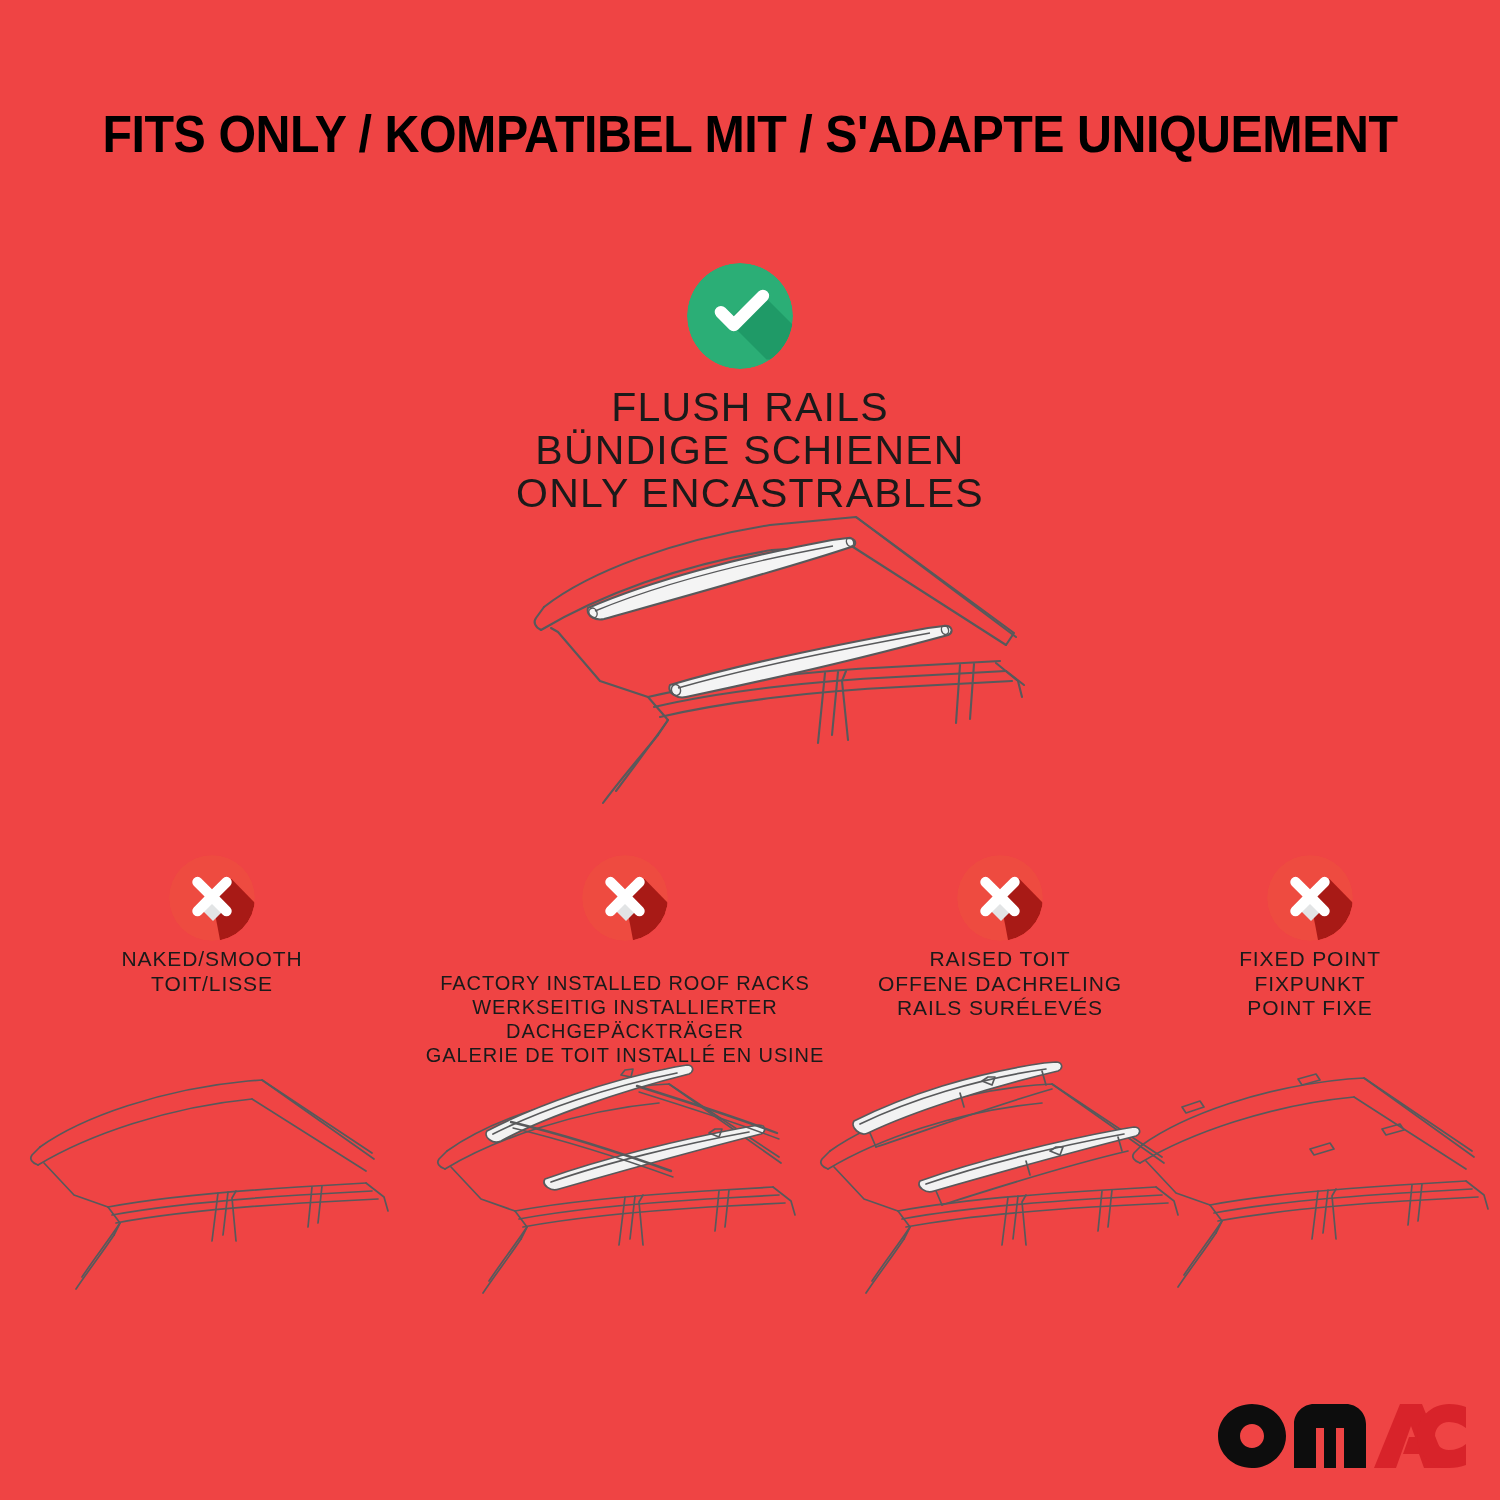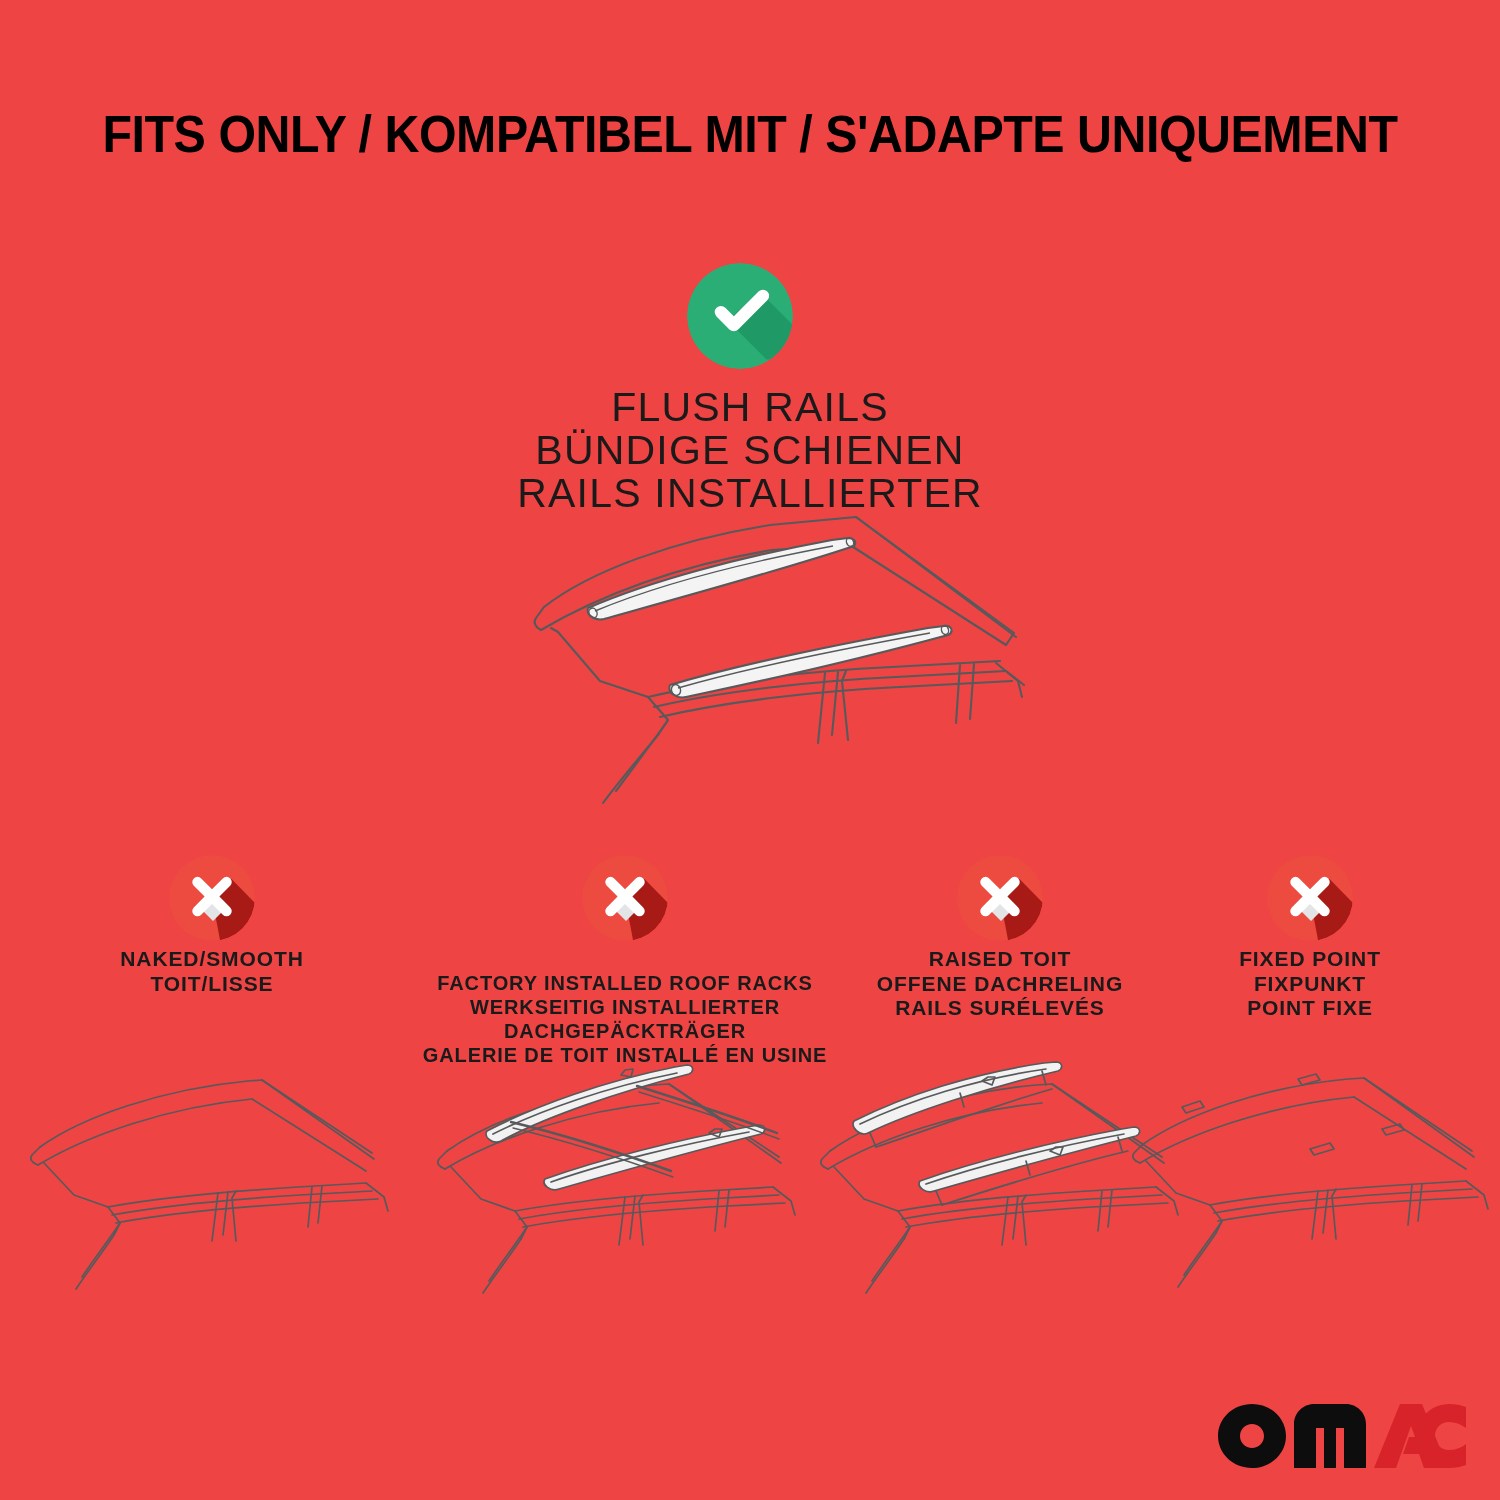--- a/index.html
+++ b/index.html
@@ -95,21 +95,21 @@
   .col-label {
     position: absolute;
     top: 92px;
     left: 0;
     width: 380px;
     text-align: center;
     color: #1a1a1a;
     font-size: 21px;
     line-height: 24.5px;
     letter-spacing: 0.9px;
-    font-weight: 700;
+    font-weight: 400;
   }
   .col-label div { white-space: nowrap; }
   .col-art {
     position: absolute;
     top: 200px;
     left: 0;
     width: 380px;
     height: 240px;
   }
 
@@ -156,21 +156,21 @@
 
         <path d="M29.5 53.5 a6.2 6.2 0 0 1 8.8 -8.8 L46.8 53.2 L71.5 28.5
                  a6.2 6.2 0 0 1 8.8 8.8 L51.2 66.4 a6.2 6.2 0 0 1 -8.8 0 Z" fill="#FFFFFF"></path>
       </g>
     </svg>
   </div>
 
   <div class="hero-text">
     <div>FLUSH RAILS</div>
     <div>BÜNDIGE SCHIENEN</div>
-    <div>RAILS INSTALLIERTER</div>
+    <div>ONLY ENCASTRABLES</div>
   </div>
 
   <div class="hero-art">
     <svg width="620" height="340" viewBox="0 0 620 340" aria-hidden="true">
       <g fill="none" stroke="#58595B" stroke-width="2.1" stroke-linecap="round" stroke-linejoin="round">
 
         <path d="M104 122 C150 86 235 55 330 40 L416 32 L574 148 L566 160"></path>
         <path d="M104 122 L96 133 C93 137 95 142 101 145"></path>
         <path d="M101 145 C160 110 240 80 332 65"></path>
         <path d="M332 65 L410 60"></path>

